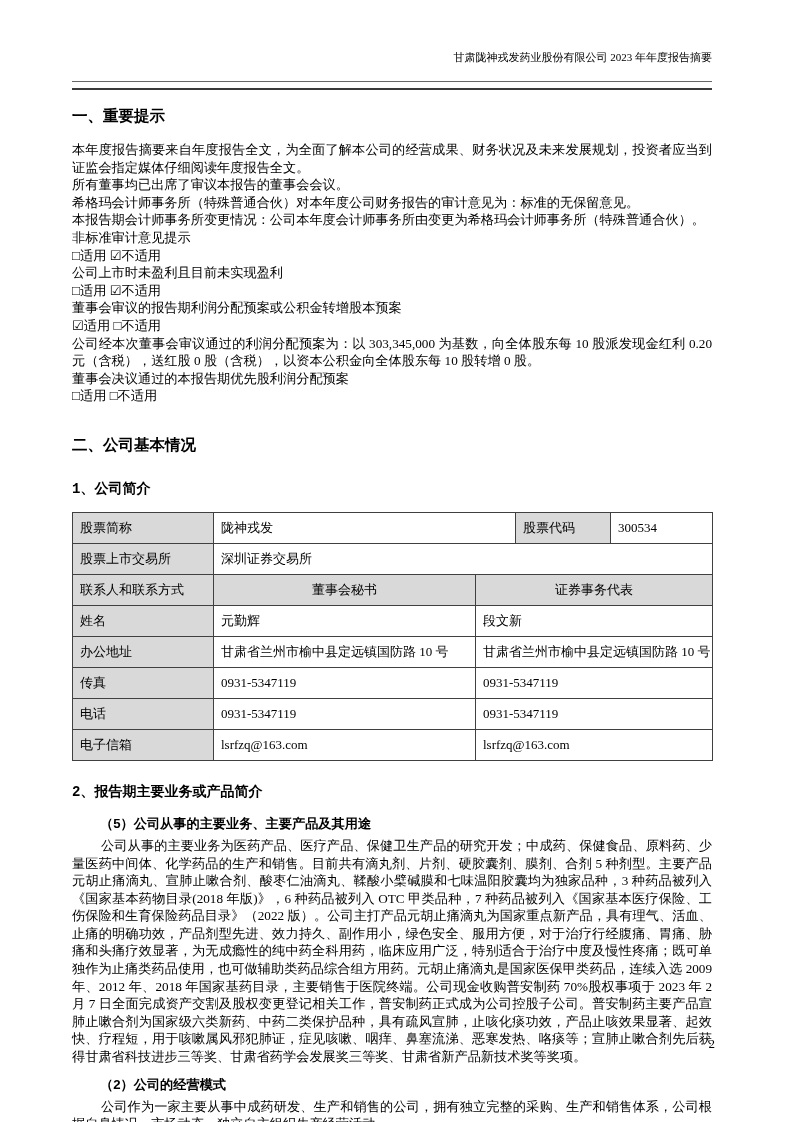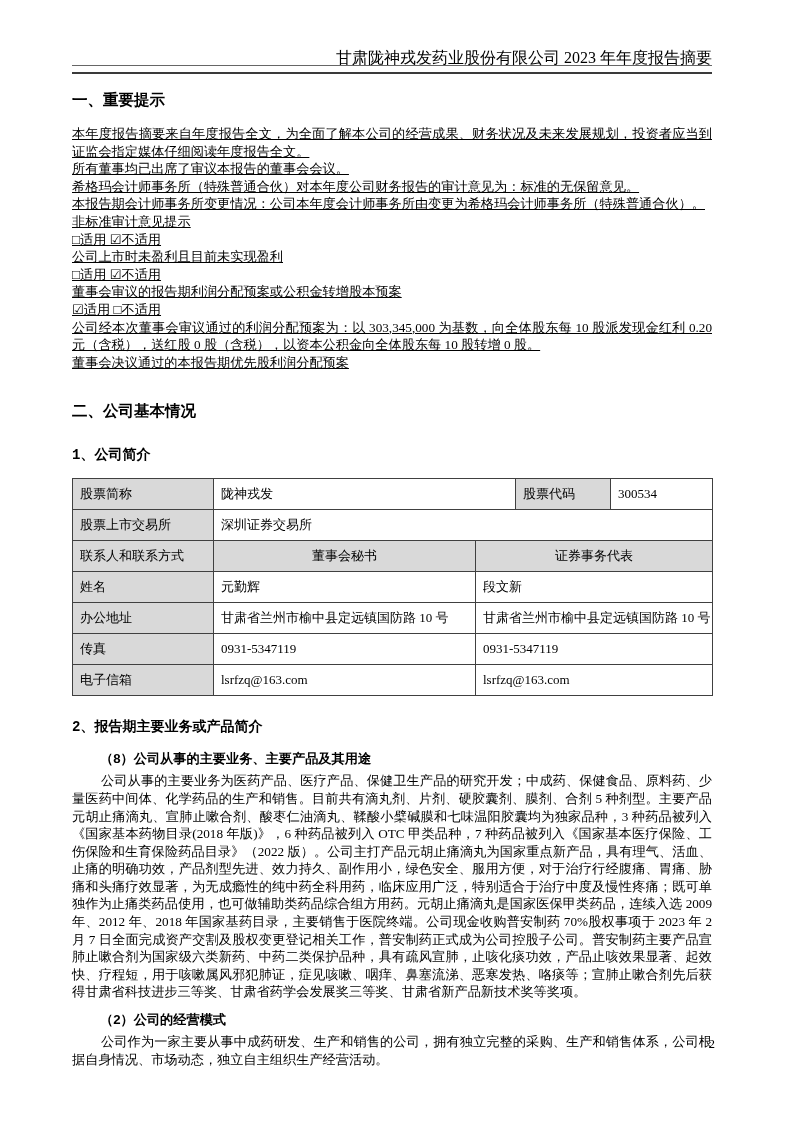--- a/index.html
+++ b/index.html
@@ -12,23 +12,23 @@
     position:relative;
     overflow:hidden;
   }
   .page {
     position:absolute; inset:0;
     padding:50px 81px 0 72px;
   }
   
   .doc-header {
     text-align:right;
-    font-size:16px;
+    font-size:11px;
     line-height:15px;
-    padding-bottom:0;
+    padding-bottom:16px;
     border-bottom:1px solid #666;
   }
   .header-rule {
     height:2px;
     background:#3a3a3a;
     margin-top:6px;
   }
   
   .h-section {
     font-family:"Liberation Sans","DejaVu Sans",sans-serif;
@@ -49,21 +49,21 @@
     margin:10px 0 4px 28px;
   }
   
   .para, .cb-line {
     font-size:13.2px;
     line-height:17.6px;
     margin:0;
     text-align:justify;
   }
   .indent { text-indent:2.2em; }
-  .sec1-block { margin-top:12px;text-decoration:underline; }
+  .sec1-block { margin-top:12px; }
   .gap-lg { height:14px; }
   
   table.info {
     width:100%;
     border-collapse:collapse;
     table-layout:fixed;
     font-size:13px;
     margin-top:4px;
   }
   table.info td {
@@ -100,20 +100,21 @@
     <p class="para">希格玛会计师事务所（特殊普通合伙）对本年度公司财务报告的审计意见为：标准的无保留意见。</p>
     <p class="para">本报告期会计师事务所变更情况：公司本年度会计师事务所由变更为希格玛会计师事务所（特殊普通合伙）。</p>
     <p class="para">非标准审计意见提示</p>
     <p class="cb-line">□适用 ☑不适用</p>
     <p class="para">公司上市时未盈利且目前未实现盈利</p>
     <p class="cb-line">□适用 ☑不适用</p>
     <p class="para">董事会审议的报告期利润分配预案或公积金转增股本预案</p>
     <p class="cb-line">☑适用 □不适用</p>
     <p class="para">公司经本次董事会审议通过的利润分配预案为：以 303,345,000 为基数，向全体股东每 10 股派发现金红利 0.20 元（含税），送红股 0 股（含税），以资本公积金向全体股东每 10 股转增 0 股。</p>
     <p class="para">董事会决议通过的本报告期优先股利润分配预案</p>
+    <p class="cb-line">□适用 □不适用</p>
   </div>
 
   <div class="gap-lg"></div>
 
   <div class="h-section">二、公司基本情况</div>
 
   <div class="h-sub">1、公司简介</div>
 
   <table class="info">
     <colgroup>
@@ -148,29 +149,34 @@
       <td class="lbl">办公地址</td>
       <td>甘肃省兰州市榆中县定远镇国防路 10 号</td>
       <td colspan="3">甘肃省兰州市榆中县定远镇国防路 10 号</td>
     </tr>
     <tr>
       <td class="lbl">传真</td>
       <td>0931-5347119</td>
       <td colspan="3">0931-5347119</td>
     </tr>
     <tr>
+      <td class="lbl">电话</td>
+      <td>0931-5347119</td>
+      <td colspan="3">0931-5347119</td>
+    </tr>
+    <tr>
       <td class="lbl">电子信箱</td>
       <td>lsrfzq@163.com</td>
       <td colspan="3">lsrfzq@163.com</td>
     </tr>
   </tbody>
     </table>
 
   <div class="h-sub" style="margin-top:22px;">2、报告期主要业务或产品简介</div>
 
-  <div class="h-item">（8）公司从事的主要业务、主要产品及其用途</div>
+  <div class="h-item">（5）公司从事的主要业务、主要产品及其用途</div>
   <p class="para indent">公司从事的主要业务为医药产品、医疗产品、保健卫生产品的研究开发；中成药、保健食品、原料药、少量医药中间体、化学药品的生产和销售。目前共有滴丸剂、片剂、硬胶囊剂、膜剂、合剂 5 种剂型。主要产品元胡止痛滴丸、宣肺止嗽合剂、酸枣仁油滴丸、鞣酸小檗碱膜和七味温阳胶囊均为独家品种，3 种药品被列入《国家基本药物目录(2018 年版)》，6 种药品被列入 OTC 甲类品种，7 种药品被列入《国家基本医疗保险、工伤保险和生育保险药品目录》（2022 版）。公司主打产品元胡止痛滴丸为国家重点新产品，具有理气、活血、止痛的明确功效，产品剂型先进、效力持久、副作用小，绿色安全、服用方便，对于治疗行经腹痛、胃痛、胁痛和头痛疗效显著，为无成瘾性的纯中药全科用药，临床应用广泛，特别适合于治疗中度及慢性疼痛；既可单独作为止痛类药品使用，也可做辅助类药品综合组方用药。元胡止痛滴丸是国家医保甲类药品，连续入选 2009 年、2012 年、2018 年国家基药目录，主要销售于医院终端。公司现金收购普安制药 70%股权事项于 2023 年 2 月 7 日全面完成资产交割及股权变更登记相关工作，普安制药正式成为公司控股子公司。普安制药主要产品宣肺止嗽合剂为国家级六类新药、中药二类保护品种，具有疏风宣肺，止咳化痰功效，产品止咳效果显著、起效快、疗程短，用于咳嗽属风邪犯肺证，症见咳嗽、咽痒、鼻塞流涕、恶寒发热、咯痰等；宣肺止嗽合剂先后获得甘肃省科技进步三等奖、甘肃省药学会发展奖三等奖、甘肃省新产品新技术奖等奖项。</p>
 
   <div class="h-item">（2）公司的经营模式</div>
   <p class="para indent">公司作为一家主要从事中成药研发、生产和销售的公司，拥有独立完整的采购、生产和销售体系，公司根据自身情况、市场动态，独立自主组织生产经营活动。</p>
 
   <div class="page-num">2</div>
 </div>
 
 </body></html>

